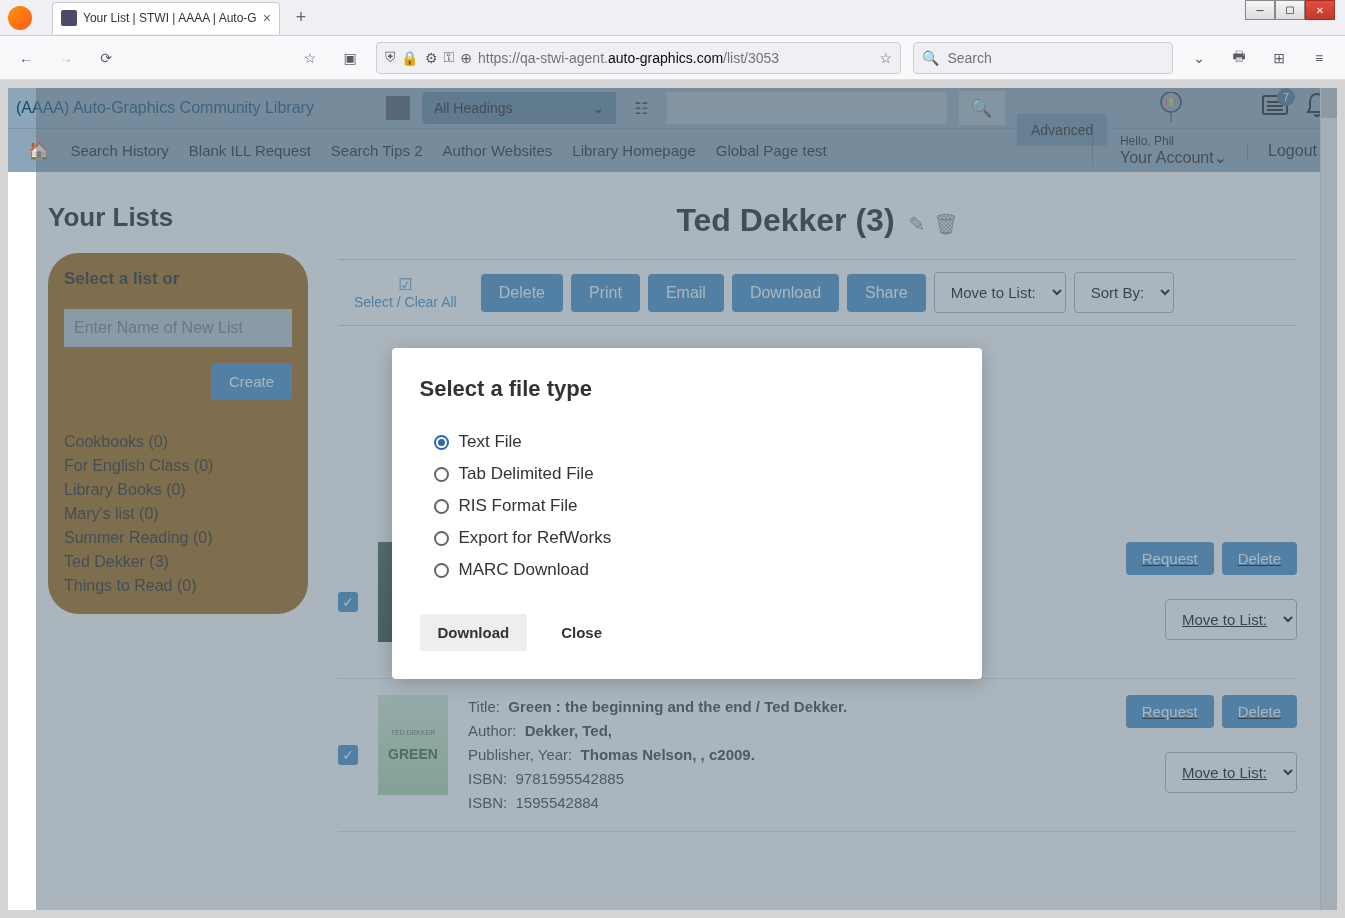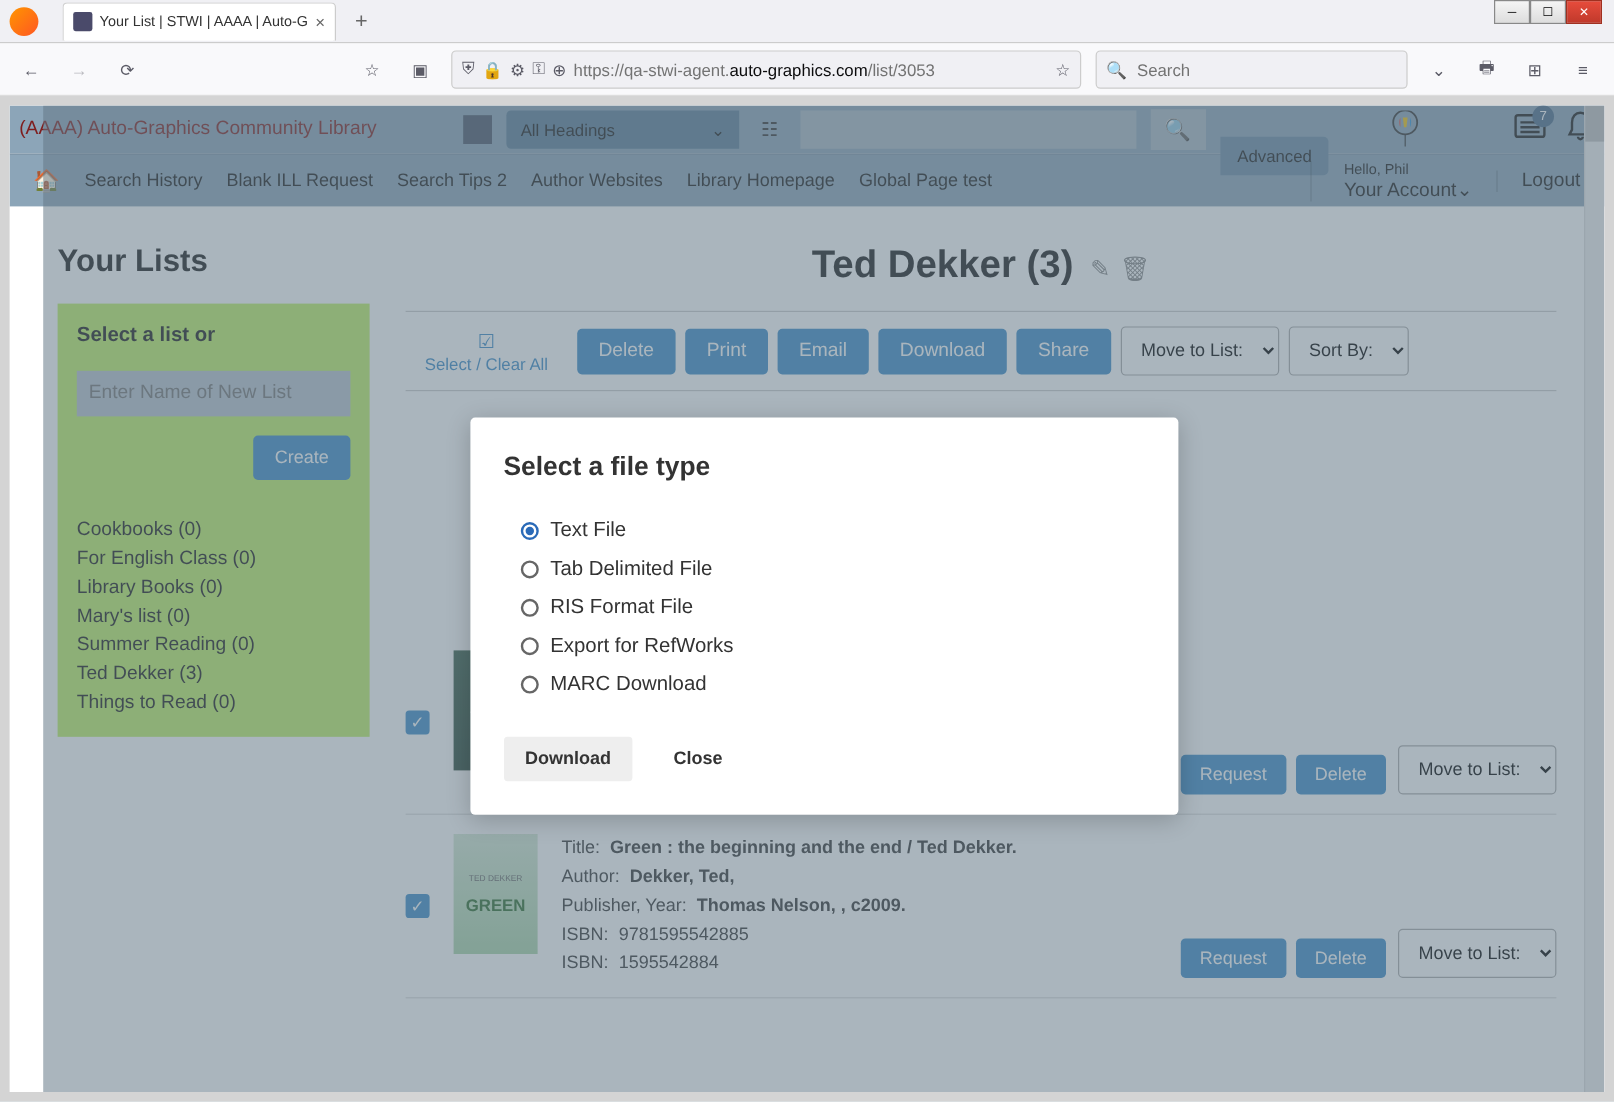--- a/index.html
+++ b/index.html
@@ -23,21 +23,21 @@
     .url-bar { flex: 1; height: 32px; background: #f0f0f4; border: 1px solid #ccc; border-radius: 4px; display: flex; align-items: center; padding: 0 8px; gap: 6px; font-size: 14px; color: #5b5b66; }
     .url-text { flex: 1; color: #737373; }
     .url-text .domain { color: #0c0c0d; }
     .search-box { width: 260px; height: 32px; background: #f0f0f4; border: 1px solid #ccc; border-radius: 4px; display: flex; align-items: center; padding: 0 8px; gap: 8px; color: #737373; }
     
     .page-content { position: absolute; top: 88px; left: 8px; right: 8px; bottom: 8px; background: #fff; overflow: hidden; }
     .page-scrollbar { position: absolute; right: 0; top: 0; width: 17px; height: 100%; background: #f0f0f0; border-left: 1px solid #ddd; }
     .scroll-thumb { position: absolute; top: 0; width: 100%; height: 30px; background: #c0c0c0; }
     
     .app-header { height: 40px; background: #8ca5b8; display: flex; align-items: center; padding: 0 8px; gap: 12px; }
-    .library-name { font-size: 16px; color: #7f1d1d; }
+    .library-name { font-size: 16px; color: #0c4a6e; }
     .library-logo { width: 24px; height: 24px; background: #4a5568; margin-left: auto; }
     .search-dropdown { background: #5b7d97; color: #1a1a1a; padding: 8px 12px; border-radius: 4px 0 0 4px; display: flex; align-items: center; gap: 80px; cursor: pointer; }
     .db-icon { color: #333; font-size: 16px; cursor: pointer; padding: 0 6px; }
     .main-search { flex: 1; max-width: 280px; height: 32px; background: #a8b8c4; border: none; padding: 0 8px; }
     .search-btn { background: #a8b8c4; padding: 6px 12px; cursor: pointer; color: #4a6b8a; font-size: 18px; }
     .advanced-btn { background: #6b8ba5; padding: 8px 14px; cursor: pointer; border-radius: 0 4px 4px 0; color: #1a1a1a; margin-top: 43px; }
     .balloon-icon { width: 24px; height: 32px; margin-left: 40px; }
     .header-right { margin-left: auto; display: flex; align-items: center; gap: 16px; }
     .queue-icon { position: relative; font-size: 24px; color: #1a1a1a; cursor: pointer; }
     .queue-badge { position: absolute; top: -6px; right: -6px; background: #4a6b8a; color: white; border-radius: 50%; width: 18px; height: 18px; font-size: 11px; display: flex; align-items: center; justify-content: center; }
@@ -48,21 +48,21 @@
     .nav-link { color: #1a1a1a; font-size: 15px; cursor: pointer; }
     .nav-right { margin-left: auto; display: flex; align-items: center; gap: 20px; }
     .account-block { border-left: 1px solid rgba(0,0,0,0.2); padding-left: 27px; }
     .hello-text { font-size: 12px; color: #1a1a1a; }
     .account-link { font-size: 16px; color: #1a1a1a; cursor: pointer; }
     .logout-link { border-left: 1px solid rgba(0,0,0,0.2); padding-left: 20px; font-size: 16px; color: #1a1a1a; cursor: pointer; }
     
     .main-area { display: flex; padding: 30px 40px; gap: 30px; }
     .sidebar { width: 260px; }
     .sidebar-title { font-size: 26px; color: #1a1a1a; margin-bottom: 20px; }
-    .sidebar-panel { background: #bef264; padding: 16px; }
+    .sidebar-panel { background: #a16207; padding: 16px; border-radius: 31px; }
     .select-list-label { font-size: 17px; font-weight: 600; color: #1a1a1a; margin-bottom: 20px; }
     .new-list-input { width: 100%; padding: 10px; background: #b8c4ce; border: none; font-size: 16px; color: #4a4a4a; margin-bottom: 16px; }
     .create-btn { background: #3a8bc8; color: white; padding: 10px 18px; border: none; border-radius: 4px; float: right; font-size: 15px; cursor: pointer; }
     .list-links { clear: both; padding-top: 30px; }
     .list-link { display: block; color: #1a1a1a; font-size: 16px; padding: 3px 0; cursor: pointer; }
     
     .content { flex: 1; }
     .list-title-row { text-align: center; margin-bottom: 20px; }
     .list-title { font-size: 32px; color: #1a1a1a; display: inline; }
     .title-icons { display: inline-flex; gap: 8px; margin-left: 10px; color: #888; font-size: 20px; }
@@ -75,21 +75,21 @@
     .select-dd { padding: 10px 12px; border: 1px solid #aaa; border-radius: 4px; background: white; font-size: 15px; cursor: pointer; }
     
     .item-row { display: flex; gap: 20px; padding: 16px 0; border-bottom: 1px solid #ddd; }
     .item-check { display: flex; align-items: center; }
     .checkbox { width: 20px; height: 20px; background: #3a8bc8; border-radius: 3px; display: flex; align-items: center; justify-content: center; color: white; font-size: 14px; }
     .item-cover { width: 70px; height: 100px; background: linear-gradient(#3a5f4a, #2a4a3a); display: flex; align-items: center; justify-content: center; color: white; font-size: 10px; text-align: center; }
     .item-cover.green { background: linear-gradient(#d4e8d4, #a8d4a8); color: #2a6a2a; }
     .item-info { flex: 1; font-size: 15px; color: #333; line-height: 1.6; }
     .item-info .label { font-weight: normal; }
     .item-info .value { font-weight: 600; }
-    .item-actions { display: flex; gap: 10px; align-items: flex-end; }
+    .item-actions { display: flex; flex-direction: column; gap: 24px; align-items: flex-end; text-decoration: underline; }
     .item-btns { display: flex; gap: 8px; }
     .item-btn { background: #3a8bc8; color: white; padding: 8px 16px; border: none; border-radius: 4px; font-size: 15px; cursor: pointer; }
     
     .overlay { position: absolute; top: 0; left: 0; right: 0; bottom: 0; background: rgba(100, 120, 135, 0.55); display: flex; align-items: flex-start; justify-content: center; padding-top: 260px; margin-left: 28px; }
     .modal { background: white; width: 590px; border-radius: 4px; padding: 28px; box-shadow: 0 4px 20px rgba(0,0,0,0.2); }
     .modal-title { font-size: 22px; font-weight: 600; color: #333; margin-bottom: 24px; }
     .radio-group { margin-bottom: 28px; padding-left: 14px; }
     .radio-item { display: flex; align-items: center; gap: 10px; padding: 6px 0; cursor: pointer; font-size: 17px; color: #333; }
     .radio { width: 15px; height: 15px; border: 2px solid #666; border-radius: 50%; display: flex; align-items: center; justify-content: center; flex-shrink: 0; }
     .radio.checked { border-color: #2a6ab8; }

